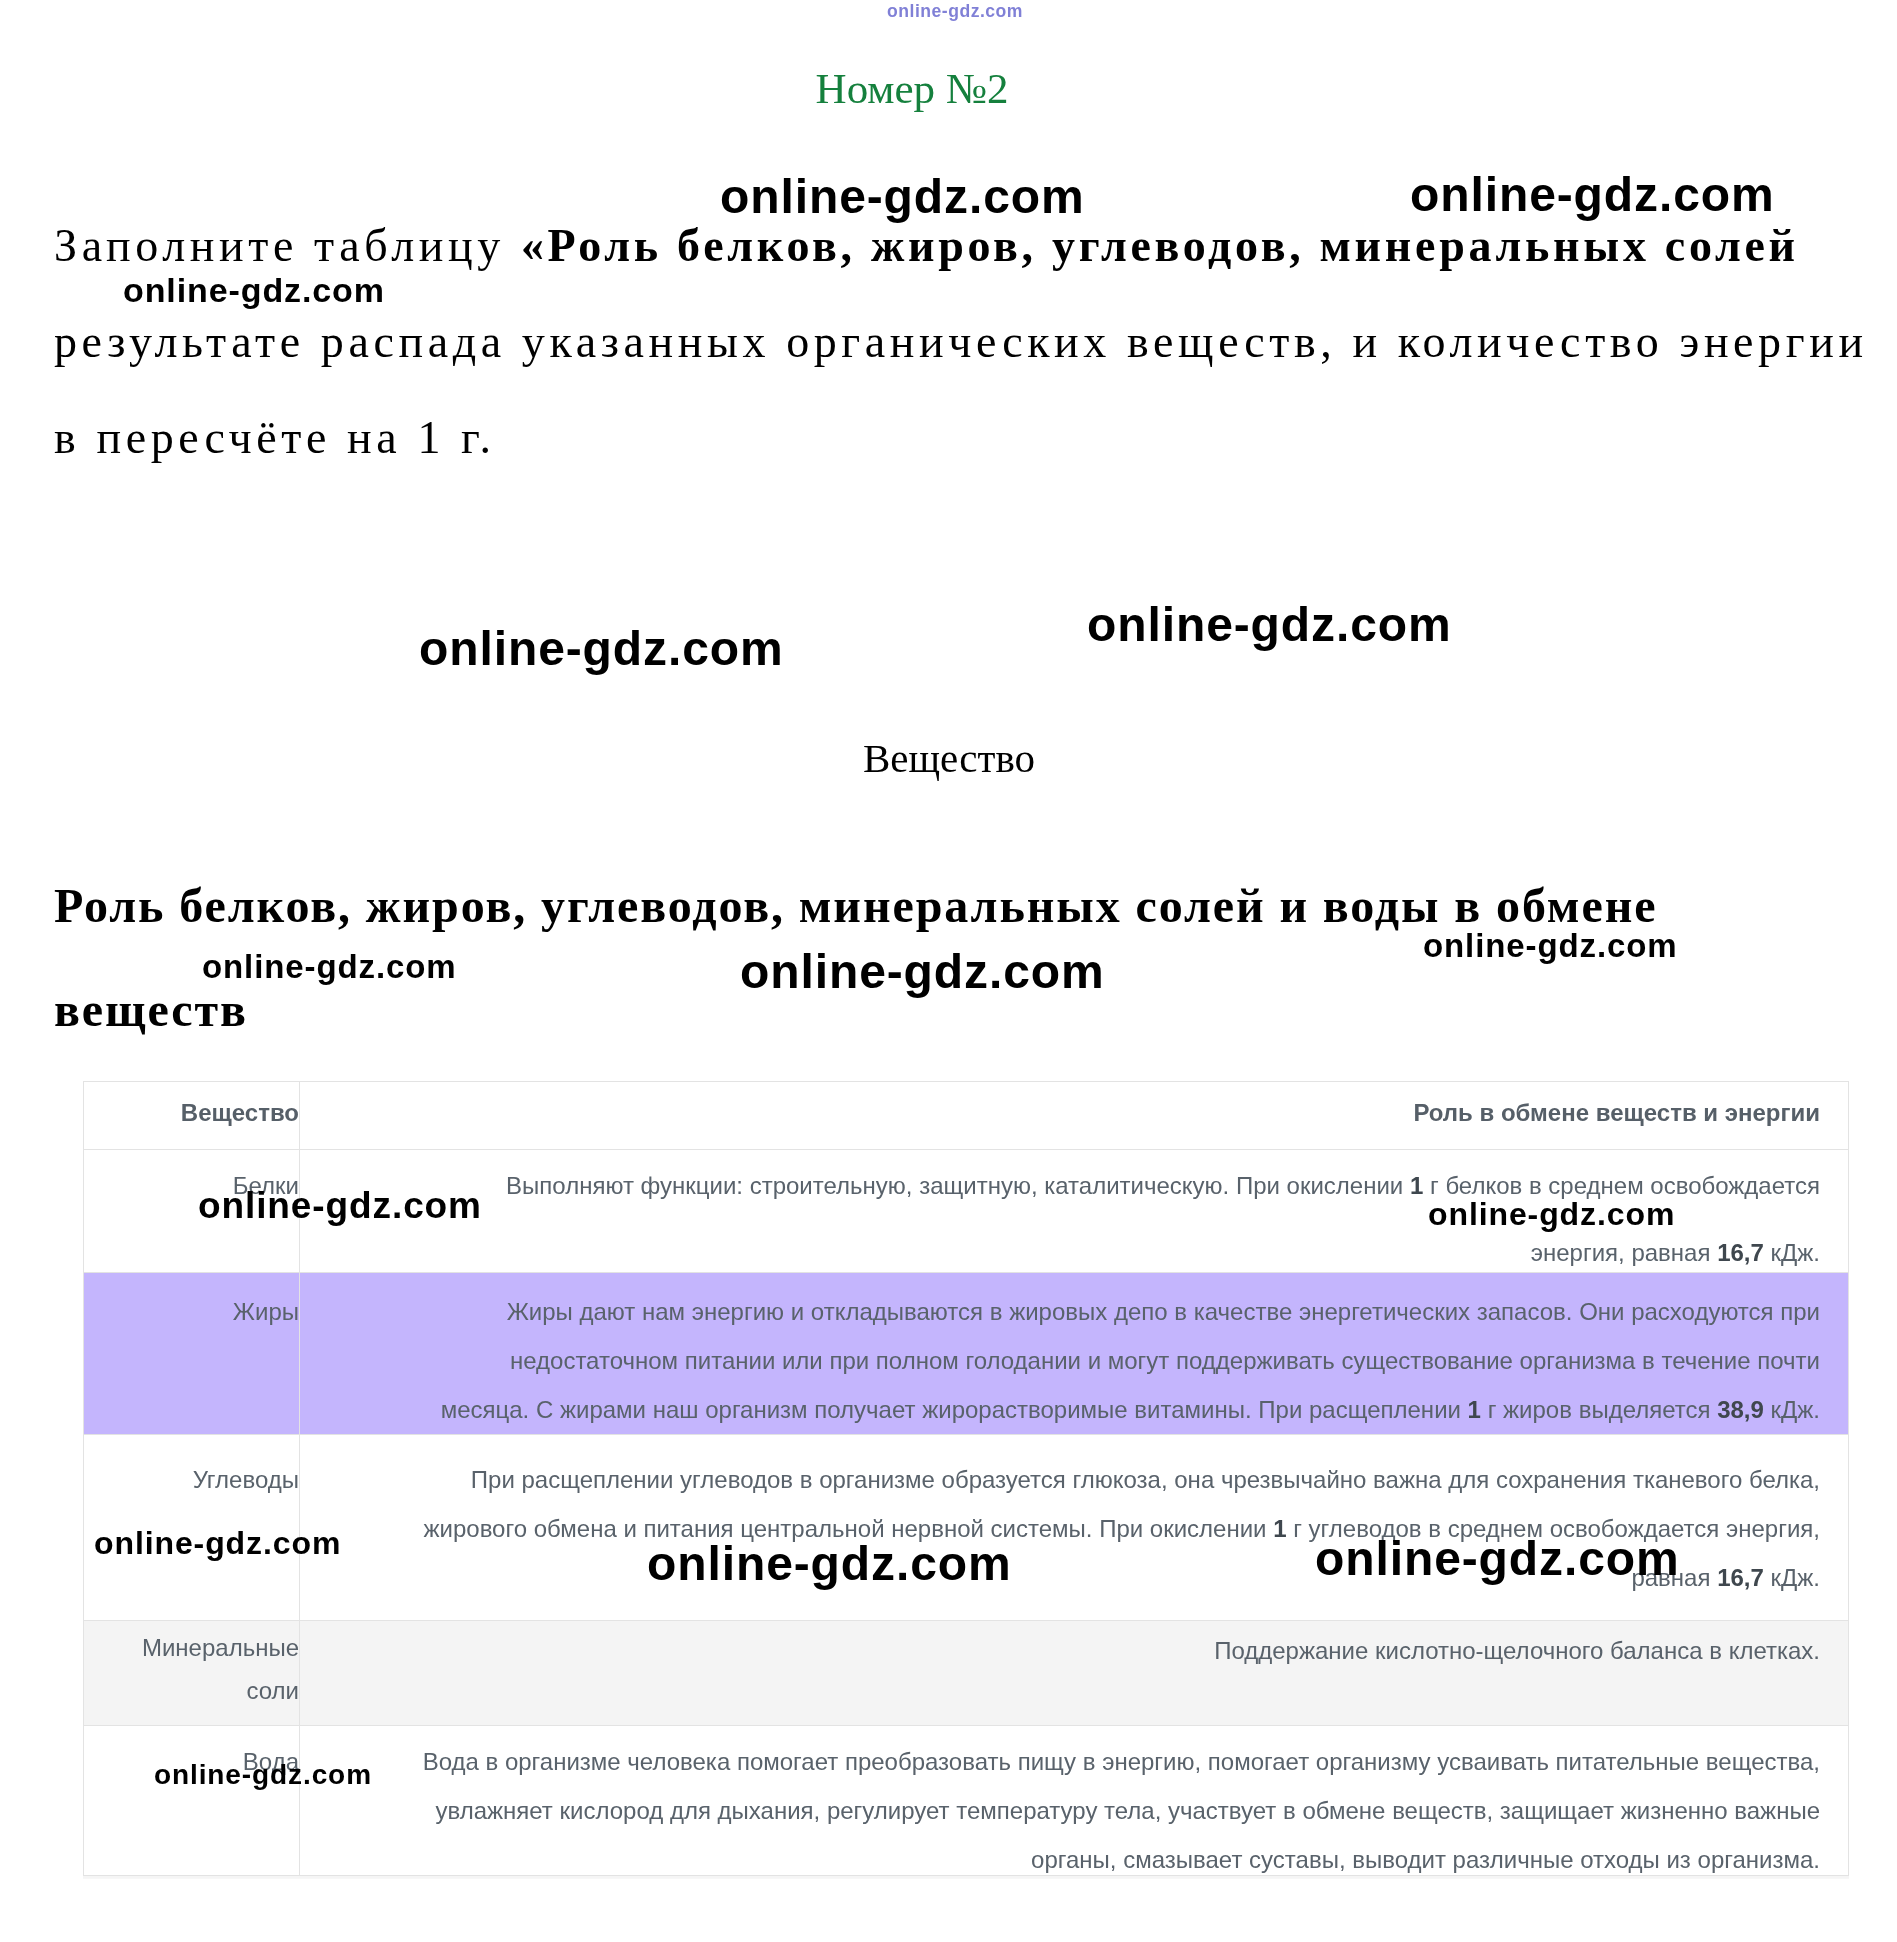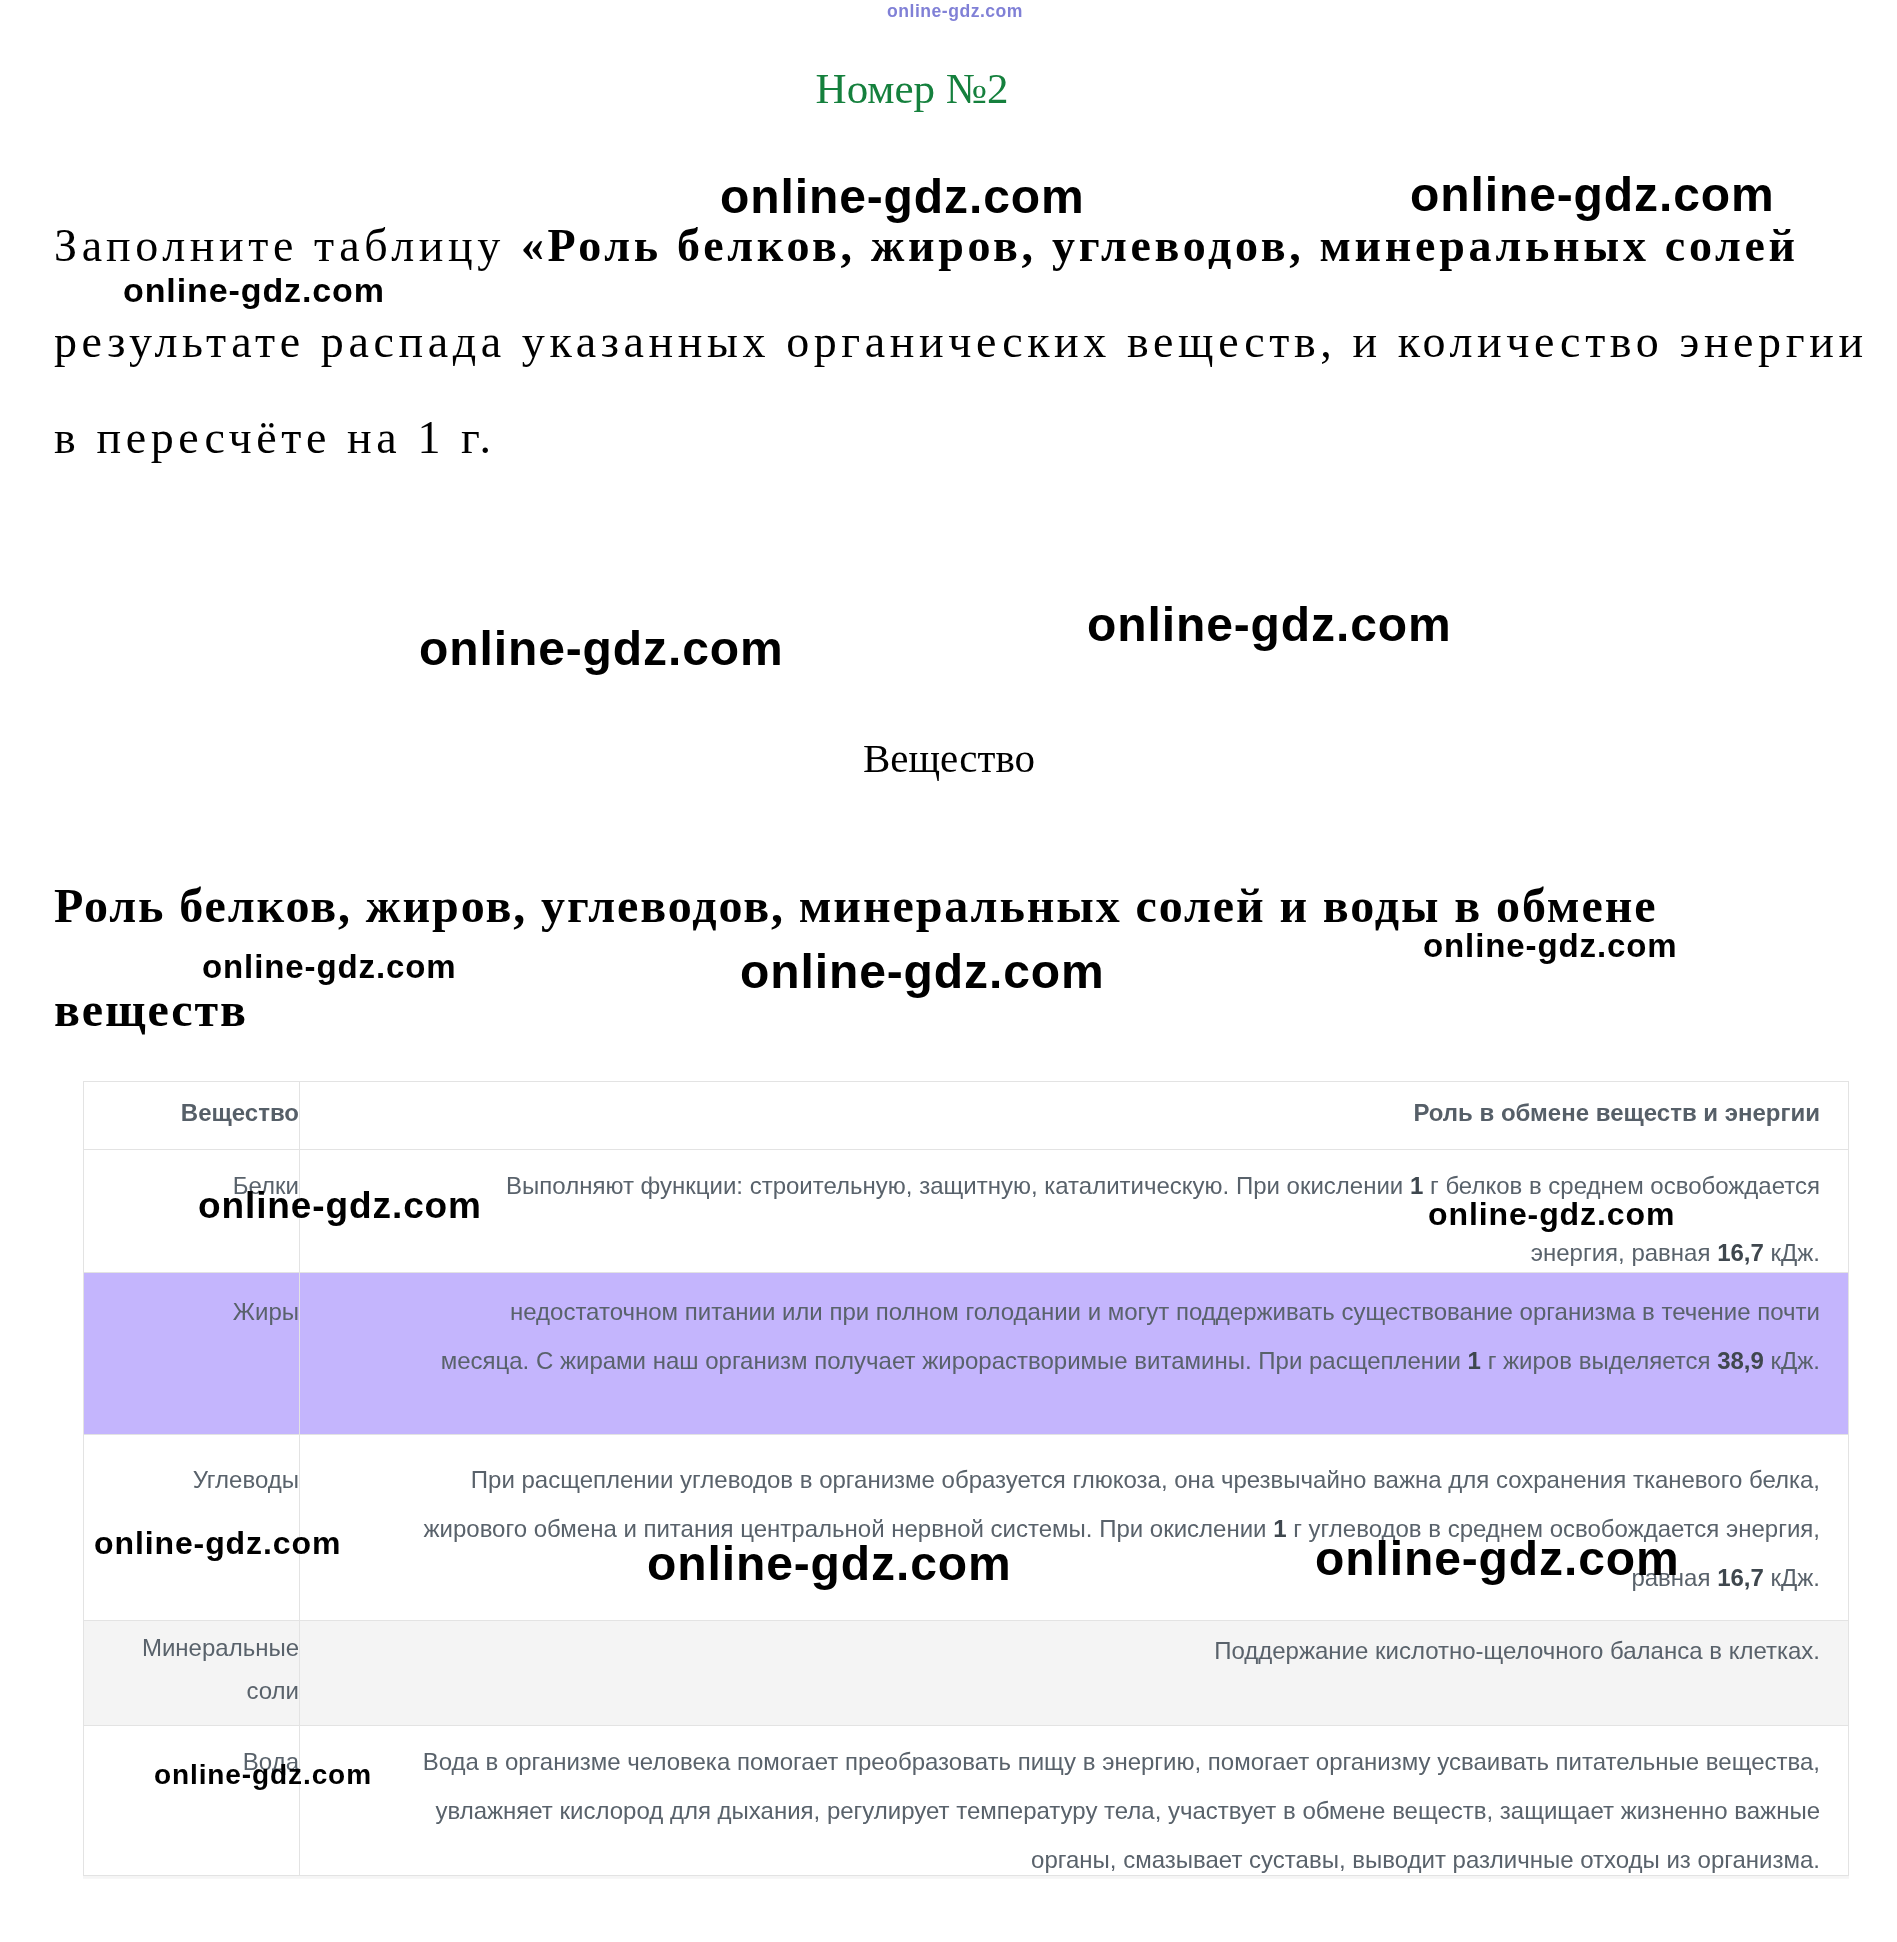--- a/index.html
+++ b/index.html
@@ -90,20 +90,21 @@
     <div class="trow r-belki">
       <div class="c sub">Белки</div>
       <div class="c role">
           <div class="line"><span>Выполняют функции: строительную, защитную, каталитическую. При окислении </span><span class="seg-b">1</span><span> г белков в среднем освобождается</span></div>
           <div class="line"><span>энергия, равная </span><span class="seg-b">16,7</span><span> кДж.</span></div>
         </div>
     </div>
     <div class="trow r-zhiry">
       <div class="c sub">Жиры</div>
       <div class="c role">
+          <div class="line"><span>Жиры дают нам энергию и откладываются в жировых депо в качестве энергетических запасов. Они расходуются при</span></div>
           <div class="line"><span>недостаточном питании или при полном голодании и могут поддерживать существование организма в течение почти</span></div>
           <div class="line"><span>месяца. С жирами наш организм получает жирорастворимые витамины. При расщеплении </span><span class="seg-b">1</span><span> г жиров выделяется </span><span class="seg-b">38,9</span><span> кДж.</span></div>
         </div>
     </div>
     <div class="trow r-uglevody">
       <div class="c sub">Углеводы</div>
       <div class="c role">
           <div class="line"><span>При расщеплении углеводов в организме образуется глюкоза, она чрезвычайно важна для сохранения тканевого белка,</span></div>
           <div class="line"><span>жирового обмена и питания центральной нервной системы. При окислении </span><span class="seg-b">1</span><span> г углеводов в среднем освобождается энергия,</span></div>
           <div class="line"><span>равная </span><span class="seg-b">16,7</span><span> кДж.</span></div>

